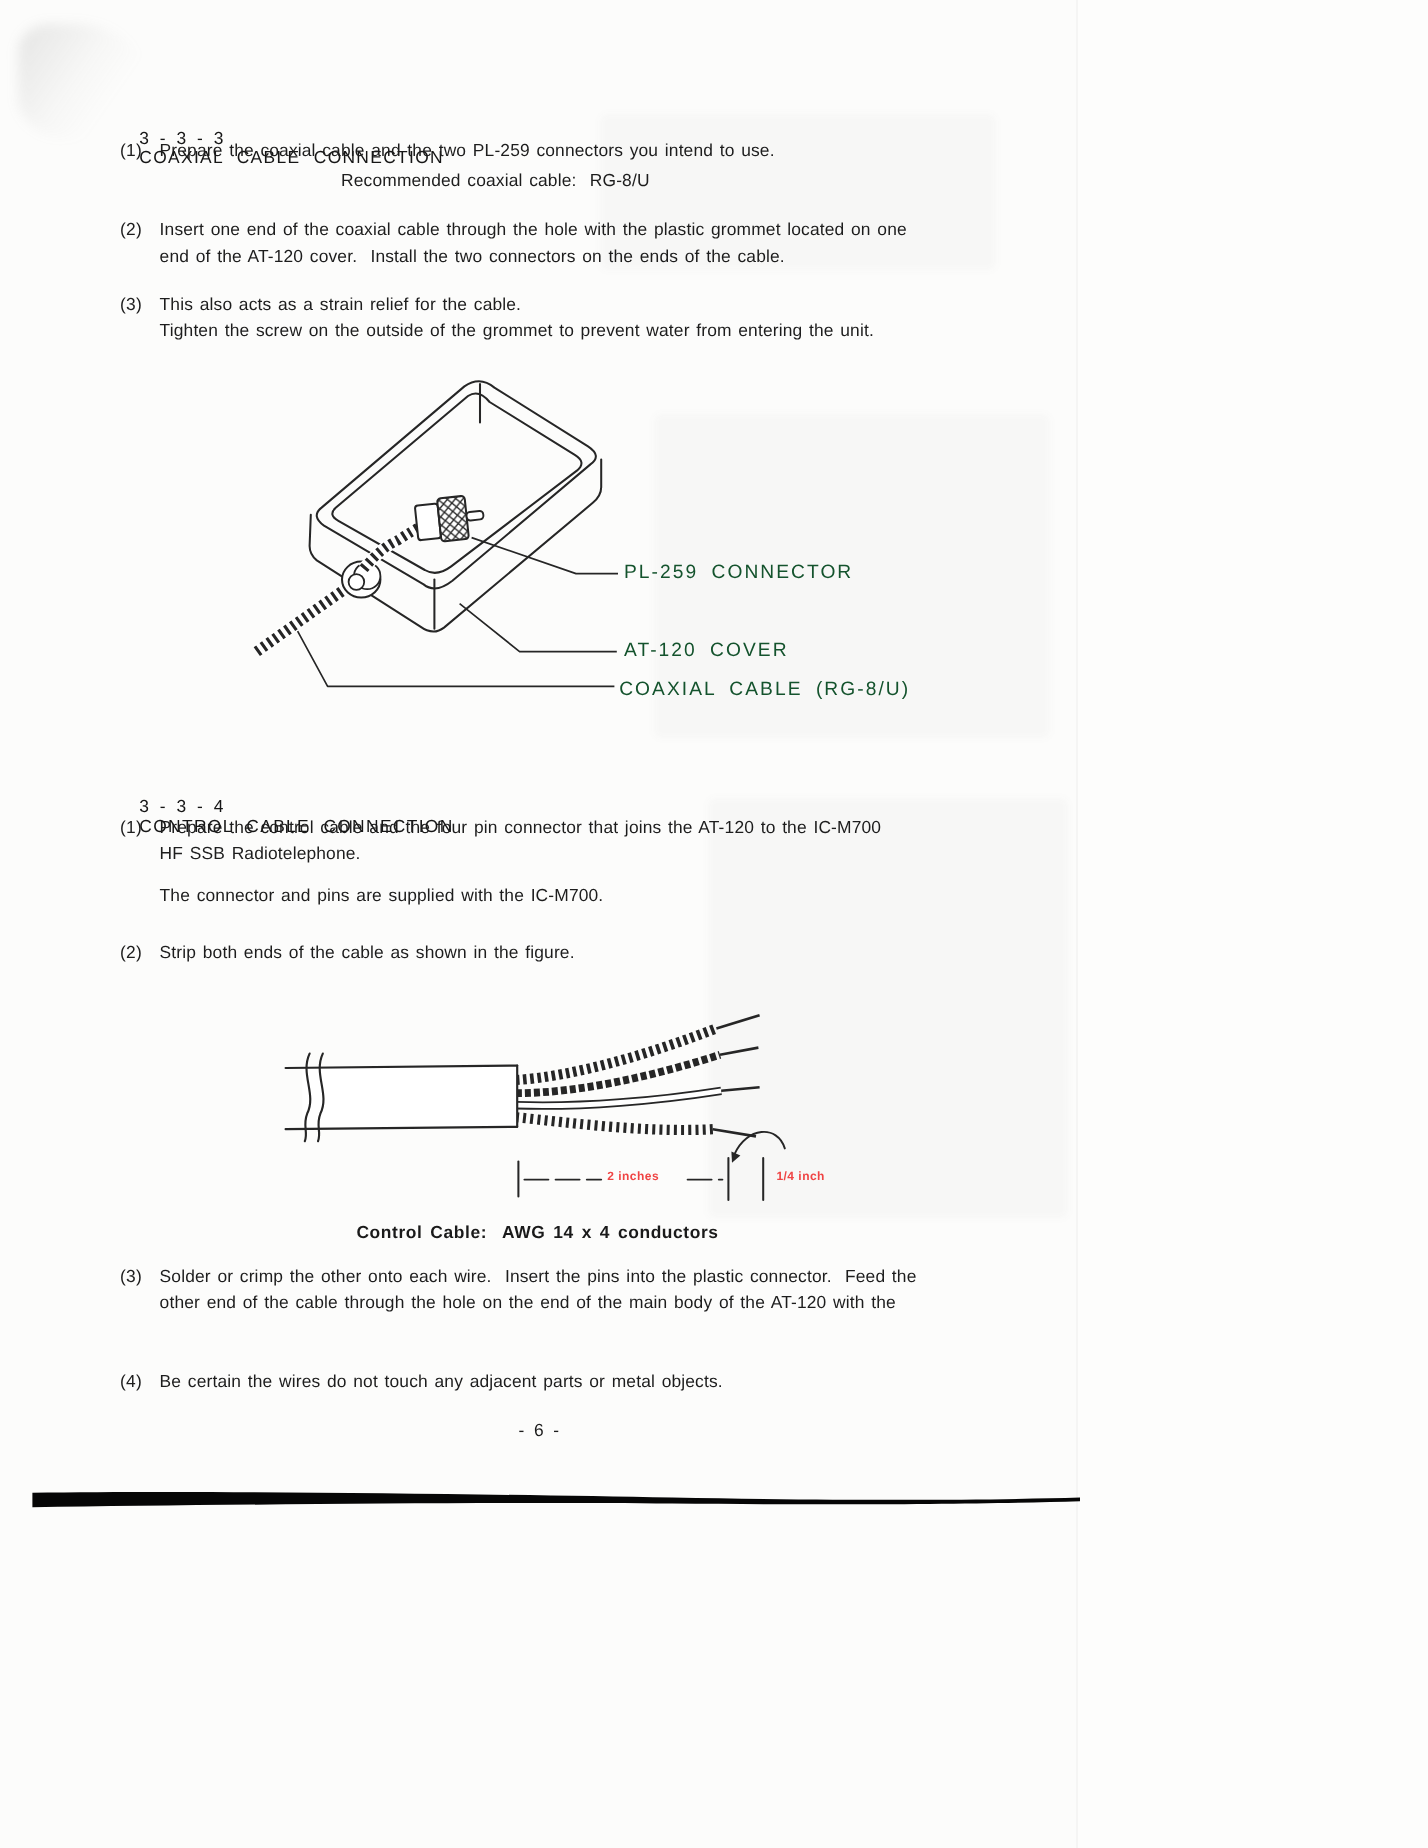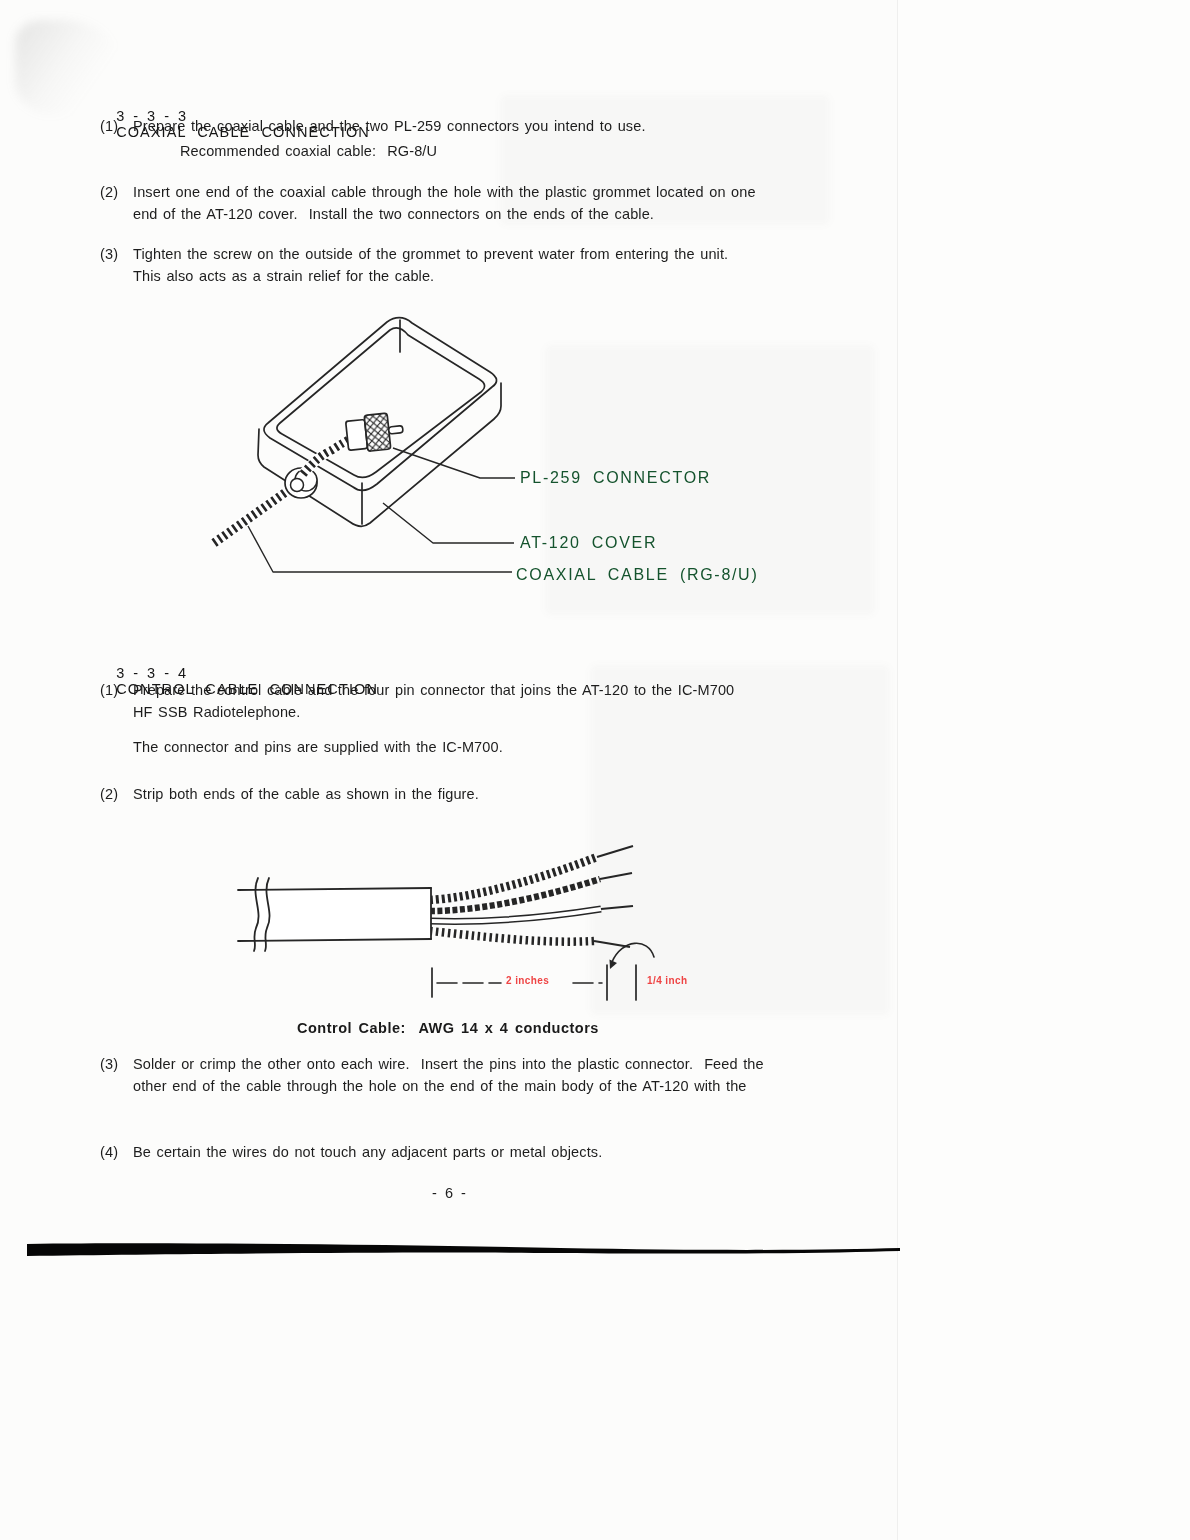--- a/index.html
+++ b/index.html
@@ -26,21 +26,21 @@
   .heading {
     position:absolute; left:100px; font-size:14.5px; font-weight:normal;
     color:#161616; white-space:pre;
   }
   .heading .hid { letter-spacing:2.5px; margin-right:23px; }
   .heading .htitle { letter-spacing:1.1px; word-spacing:6px; }
   .para { position:absolute; left:100px; font-size:14.5px; line-height:22.3px; }
   .pnum { position:absolute; left:0; top:0; letter-spacing:0.2px; }
   .ptext { margin-left:33px; }
   .line { white-space:pre; letter-spacing:0.12px; word-spacing:1.4px; }
-  .subline { white-space:pre; padding-left:47px; margin-top:3px; letter-spacing:0.12px; word-spacing:1.4px; }
+  .subline { white-space:pre; padding-left:47px; margin-top:3px; letter-spacing:0.12px; word-spacing:1.4px;text-align:center; }
   .note-line { position:absolute; left:133px; font-size:14.5px; white-space:pre; letter-spacing:0.12px; word-spacing:1.4px; }
   .figlabel {
     position:absolute; font-size:16px; letter-spacing:1.7px; word-spacing:5px;
     color:#14532d; white-space:pre;
   }
   .dim { position:absolute; font-size:10px; font-weight:bold; letter-spacing:0.4px; color:#ef4444; white-space:pre; }
   .caption { position:absolute; font-size:14.5px; font-weight:bold; letter-spacing:0.5px; word-spacing:2px; color:#1a1a1a; white-space:pre; }
   .pagenum { position:absolute; left:100px; top:1185px; width:700px; text-align:center; font-size:14.5px; letter-spacing:2px; }
   .figsvg { position:absolute; }
 </style>
@@ -73,22 +73,22 @@
     <span class="pnum">(2)</span>
     <div class="ptext">
       <div class="line">Insert one end of the coaxial cable through the hole with the plastic grommet located on one</div>
       <div class="line">end of the AT-120 cover.  Install the two connectors on the ends of the cable.</div>
     </div>
   </div>
 
   <div class="para" style="top:243px">
     <span class="pnum">(3)</span>
     <div class="ptext">
+      <div class="line">This also acts as a strain relief for the cable.</div>
       <div class="line">Tighten the screw on the outside of the grommet to prevent water from entering the unit.</div>
-      <div class="line">This also acts as a strain relief for the cable.</div>
     </div>
   </div>
 
   <svg class="figsvg" style="left:130px; top:296px" width="700" height="332" viewBox="130 296 700 332">
     <defs>
       <pattern id="knurl" width="7" height="7" patternUnits="userSpaceOnUse">
         <rect width="7" height="7" fill="#ffffff"></rect>
         <path d="M0 0 L7 7 M7 0 L0 7" stroke="#262626" stroke-width="1.1"></path>
       </pattern>
     </defs>

